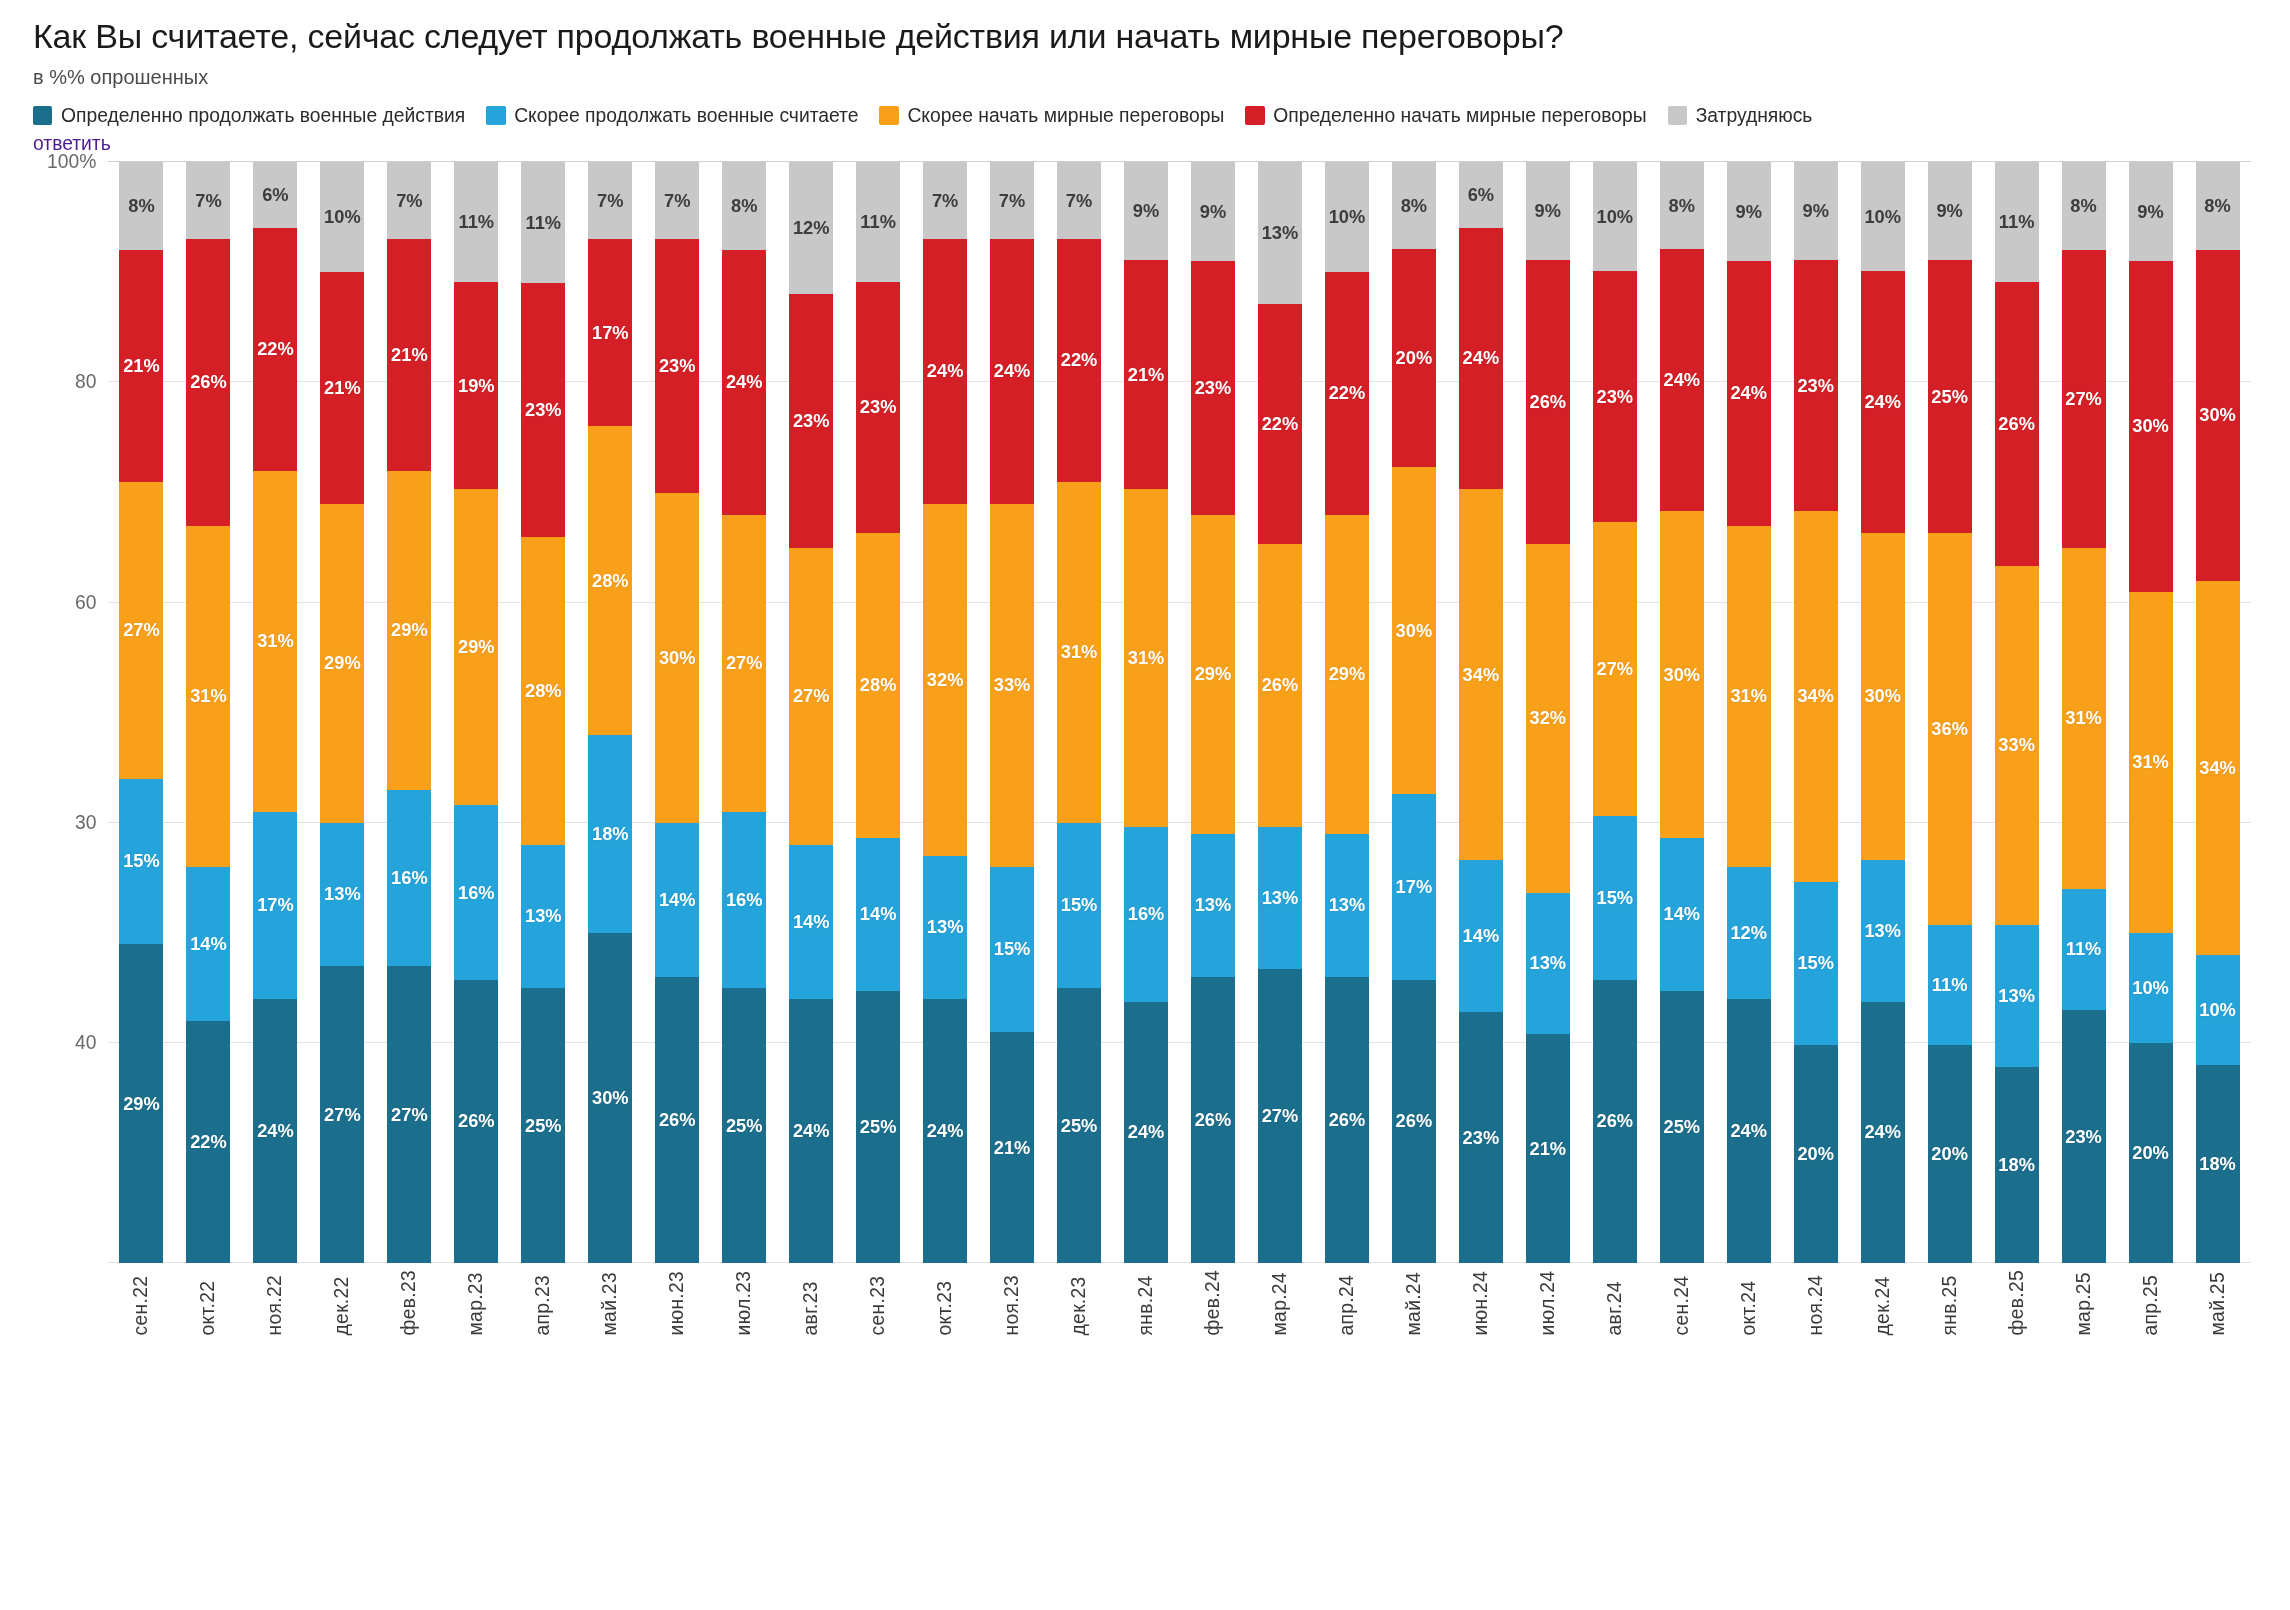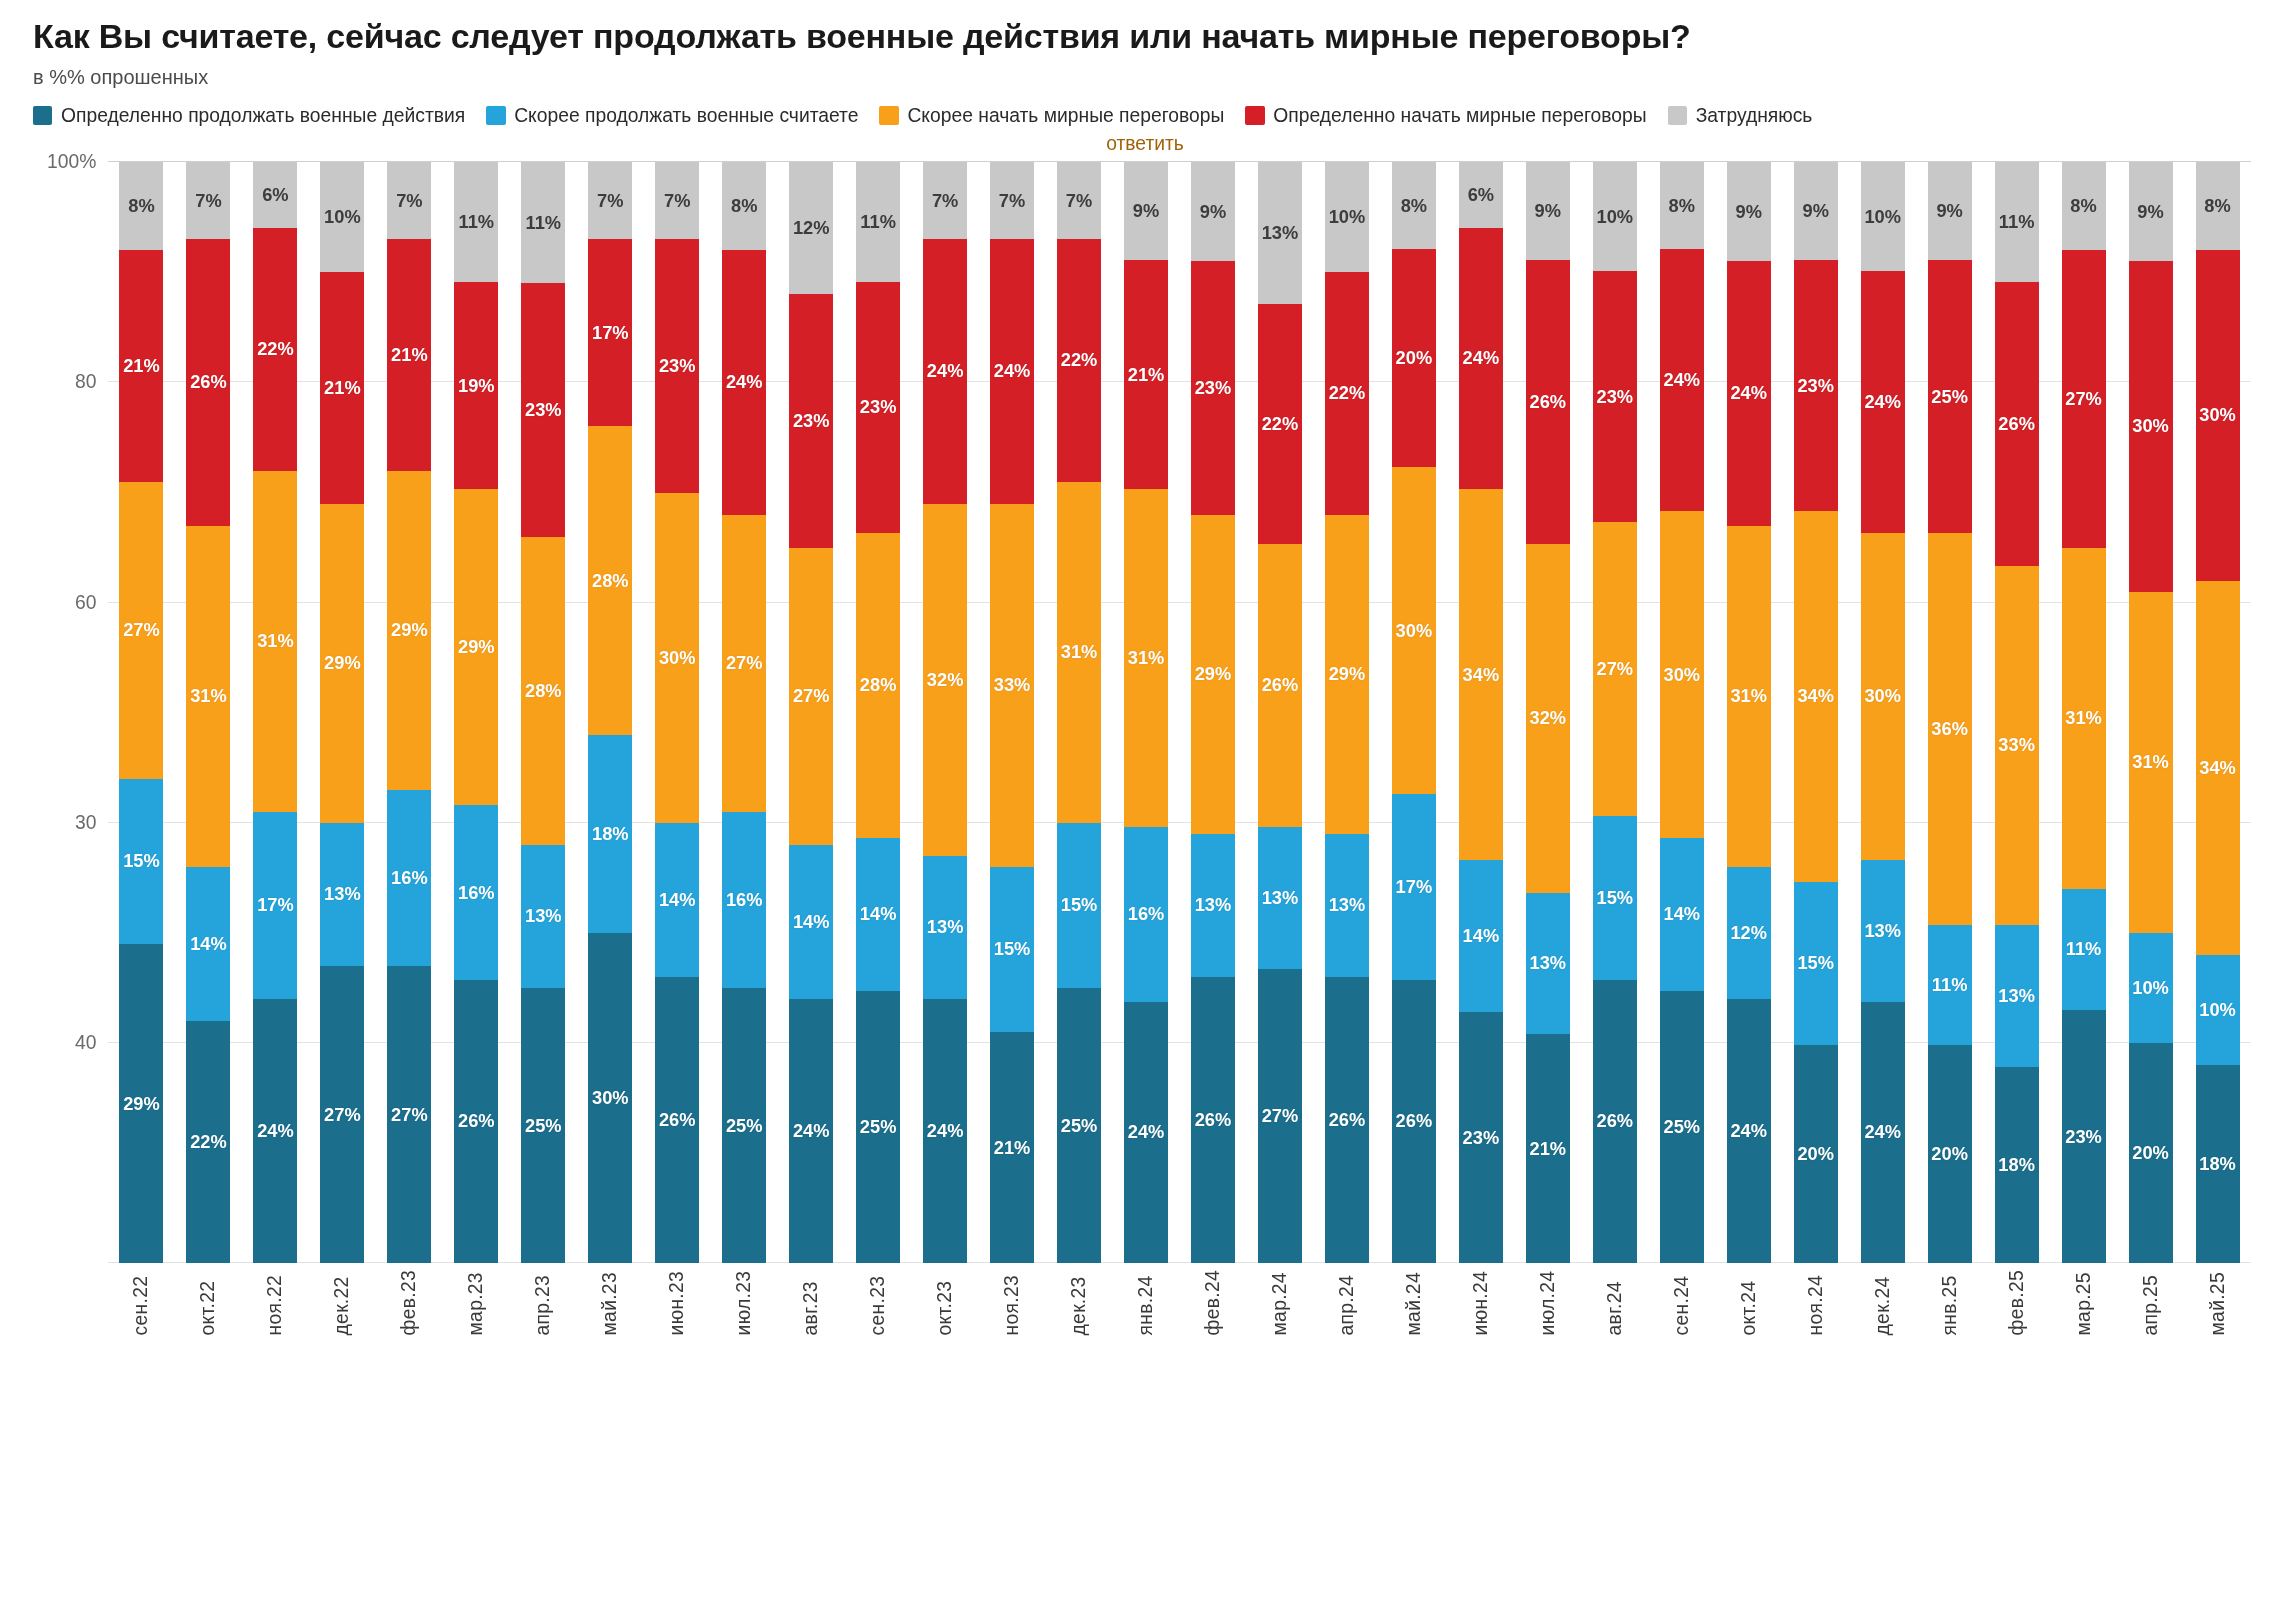--- a/index.html
+++ b/index.html
@@ -16,21 +16,21 @@
   }
   .page {
     position: relative;
     width: 2290px;
     height: 1610px;
     box-sizing: border-box;
     padding: 17.4px 33px 0 33px;
   }
   .title {
     font-size: 34px;
-    font-weight: bold;
+    font-weight: normal;
     color: #1a1a1a;
     letter-spacing: -0.2px;
     line-height: 1.15;
     margin: 0 0 9.7px 0;
   }
   .subtitle {
     font-size: 20px;
     color: #4b4b4b;
     margin: 0 0 13.5px 0;
   }
@@ -52,22 +52,21 @@
     white-space: nowrap;
   }
   .legend-swatch {
     width: 19.3px;
     height: 19.3px;
     flex: 0 0 auto;
     border-radius: 1.9px;
   }
   .legend-wrap-text {
     font-size: 19.3px;
-    color: #a16207;
-    text-align: center;
+    color: #4c1d95;
   }
 
   .chart-area {
     position: relative;
     margin-top: 7.7px;
     height: 1134px;
   }
   .plot {
     position: absolute;
     left: 75px;

